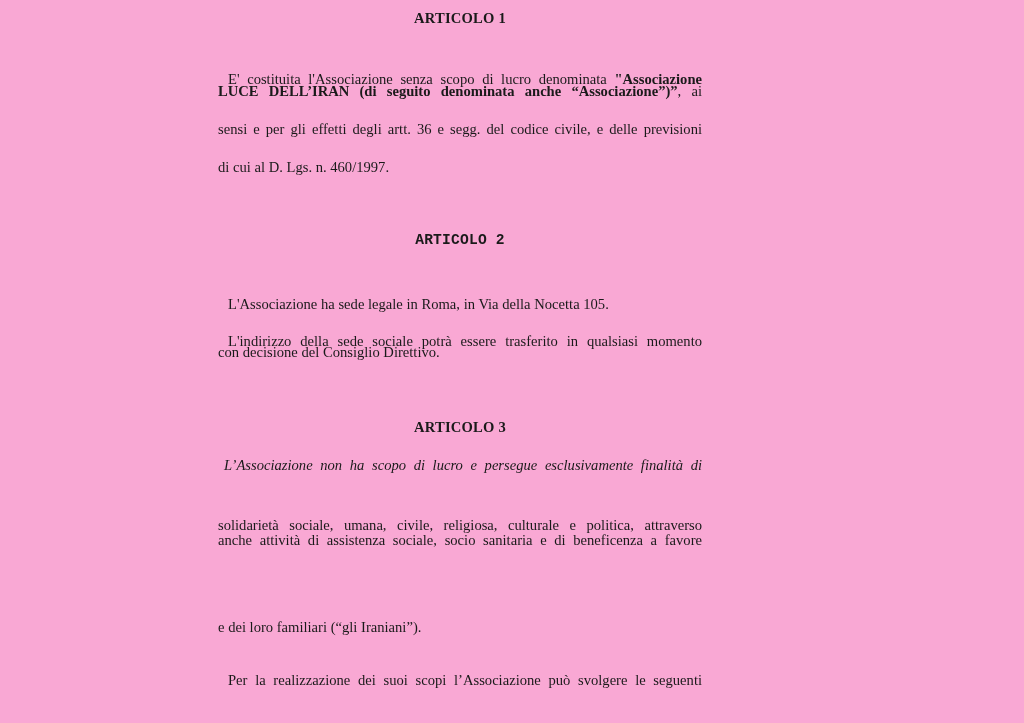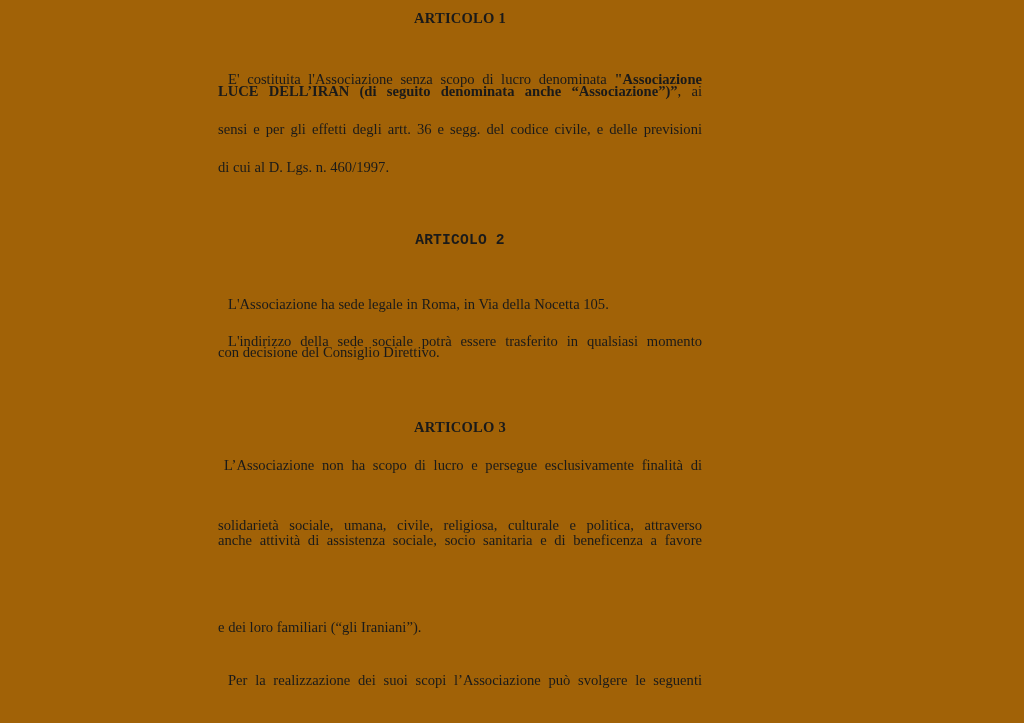--- a/index.html
+++ b/index.html
@@ -12,21 +12,21 @@
       height: 723px;
       overflow: hidden;
       position: relative;
       font-family: "Liberation Serif", "DejaVu Serif", serif;
       color: #1a1a1a;
     }
     .page {
       position: absolute;
       left: 0; top: 0;
       width: 1024px; height: 723px;
-      background: #a16207;
+      background: #f9a8d4;
     }
     .heading {
       position: absolute;
       left: 218px;
       width: 484px;
       text-align: center;
       font-weight: bold;
       font-size: 14.6px;
       letter-spacing: 0.2px;
     }
@@ -65,21 +65,21 @@
   <div class="heading" style="top:232px;font-family:Liberation Mono, monospace;">ARTICOLO 2</div>
 
   <div class="line last indent" style="top:268px;">L'Associazione ha sede legale in Roma,  in Via della Nocetta 105.</div>
 
   <div class="line indent" style="top:305px;">L'indirizzo della sede sociale potrà essere trasferito in qualsiasi momento</div>
 
   <div class="line last" style="top:343px;">con decisione del Consiglio Direttivo.</div>
 
   <div class="heading" style="top:419px;">ARTICOLO 3</div>
 
-  <div class="line indent-s" style="top:456px;">L’Associazione non ha scopo di lucro e persegue esclusivamente finalità di</div>
+  <div class="line indent-s" style="top:456px;font-style:italic;">L’Associazione non ha scopo di lucro e persegue esclusivamente finalità di</div>
 
   <div class="line" style="top:474px;margin-top:42px;">solidarietà sociale, umana, civile, religiosa, culturale e politica, attraverso</div>
 
   <div class="line" style="top:531px;">anche attività di assistenza sociale, socio sanitaria e di beneficenza a favore</div>
 
 
   <div class="line last" style="top:618px;">e dei loro familiari (“gli Iraniani”).</div>
 
   <div class="line indent" style="top:644px;">Per la realizzazione dei suoi scopi l’Associazione può svolgere le seguenti</div>
 

